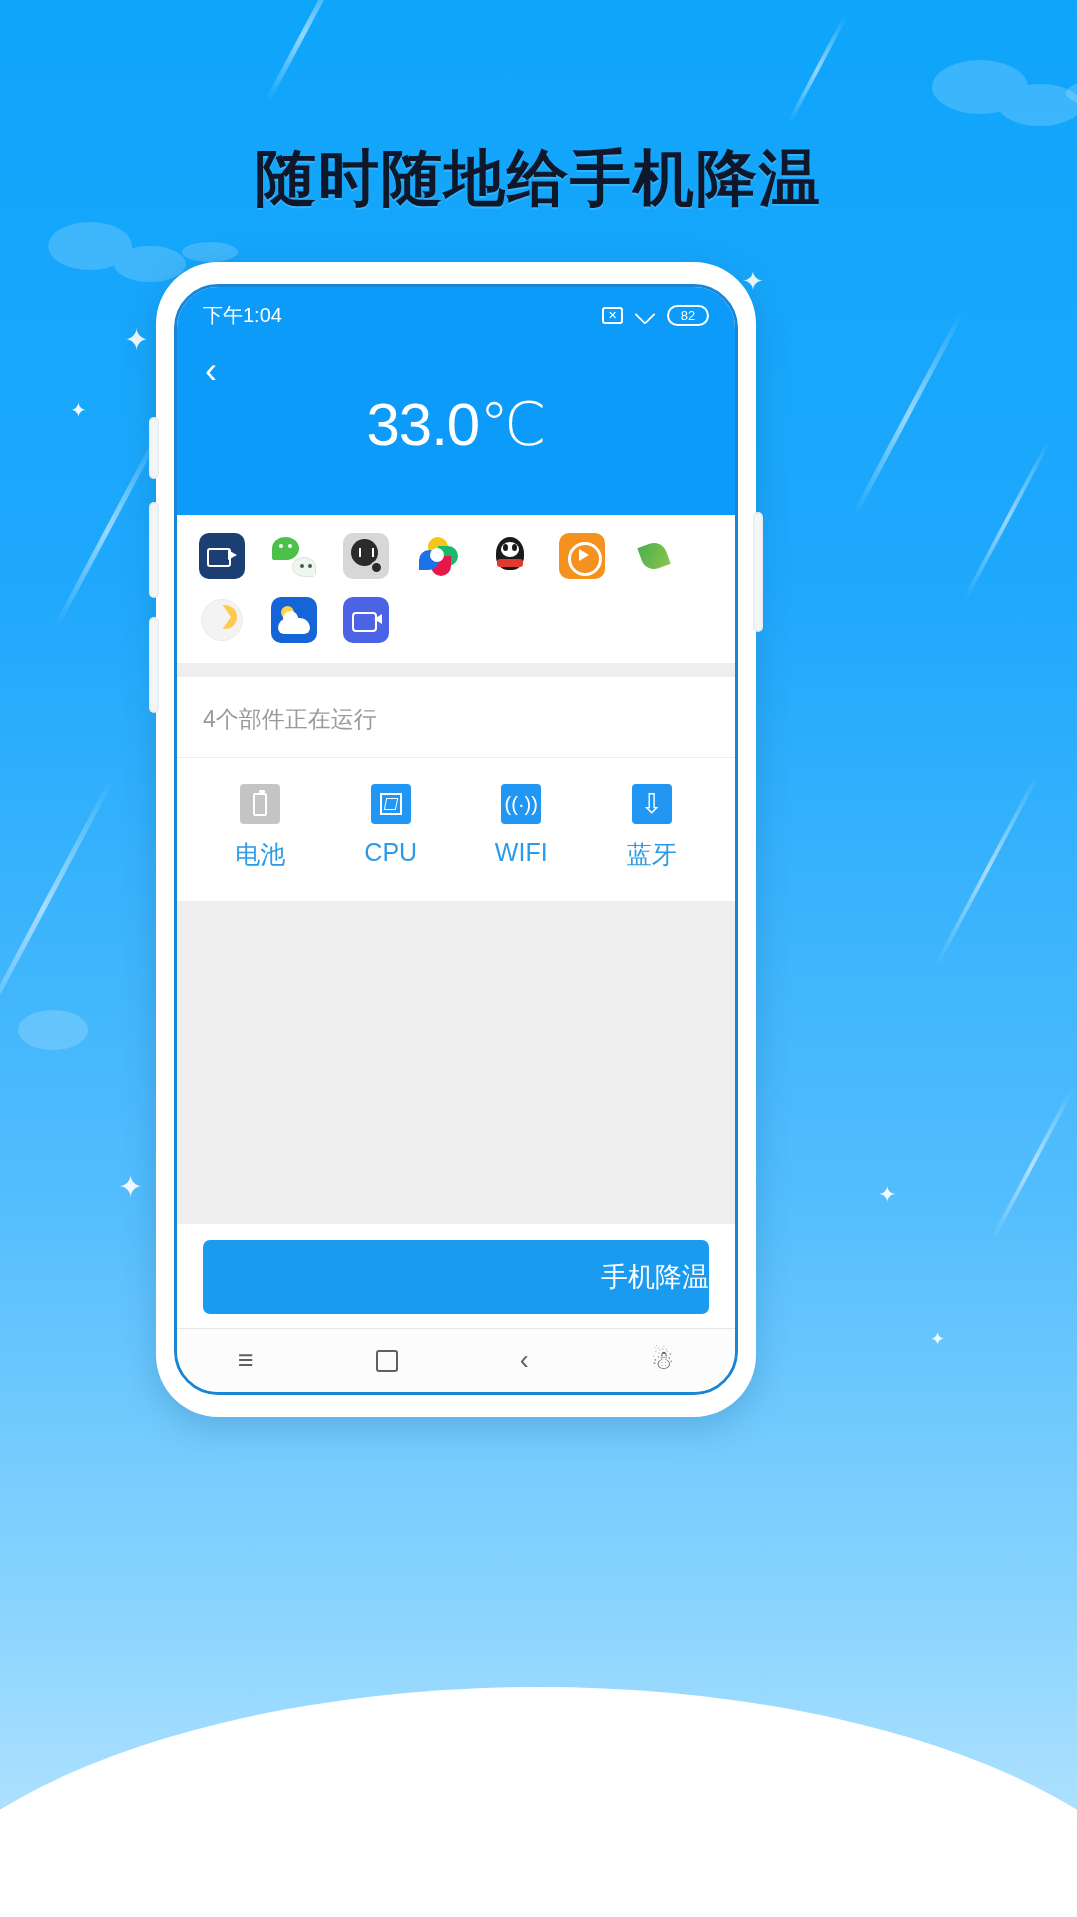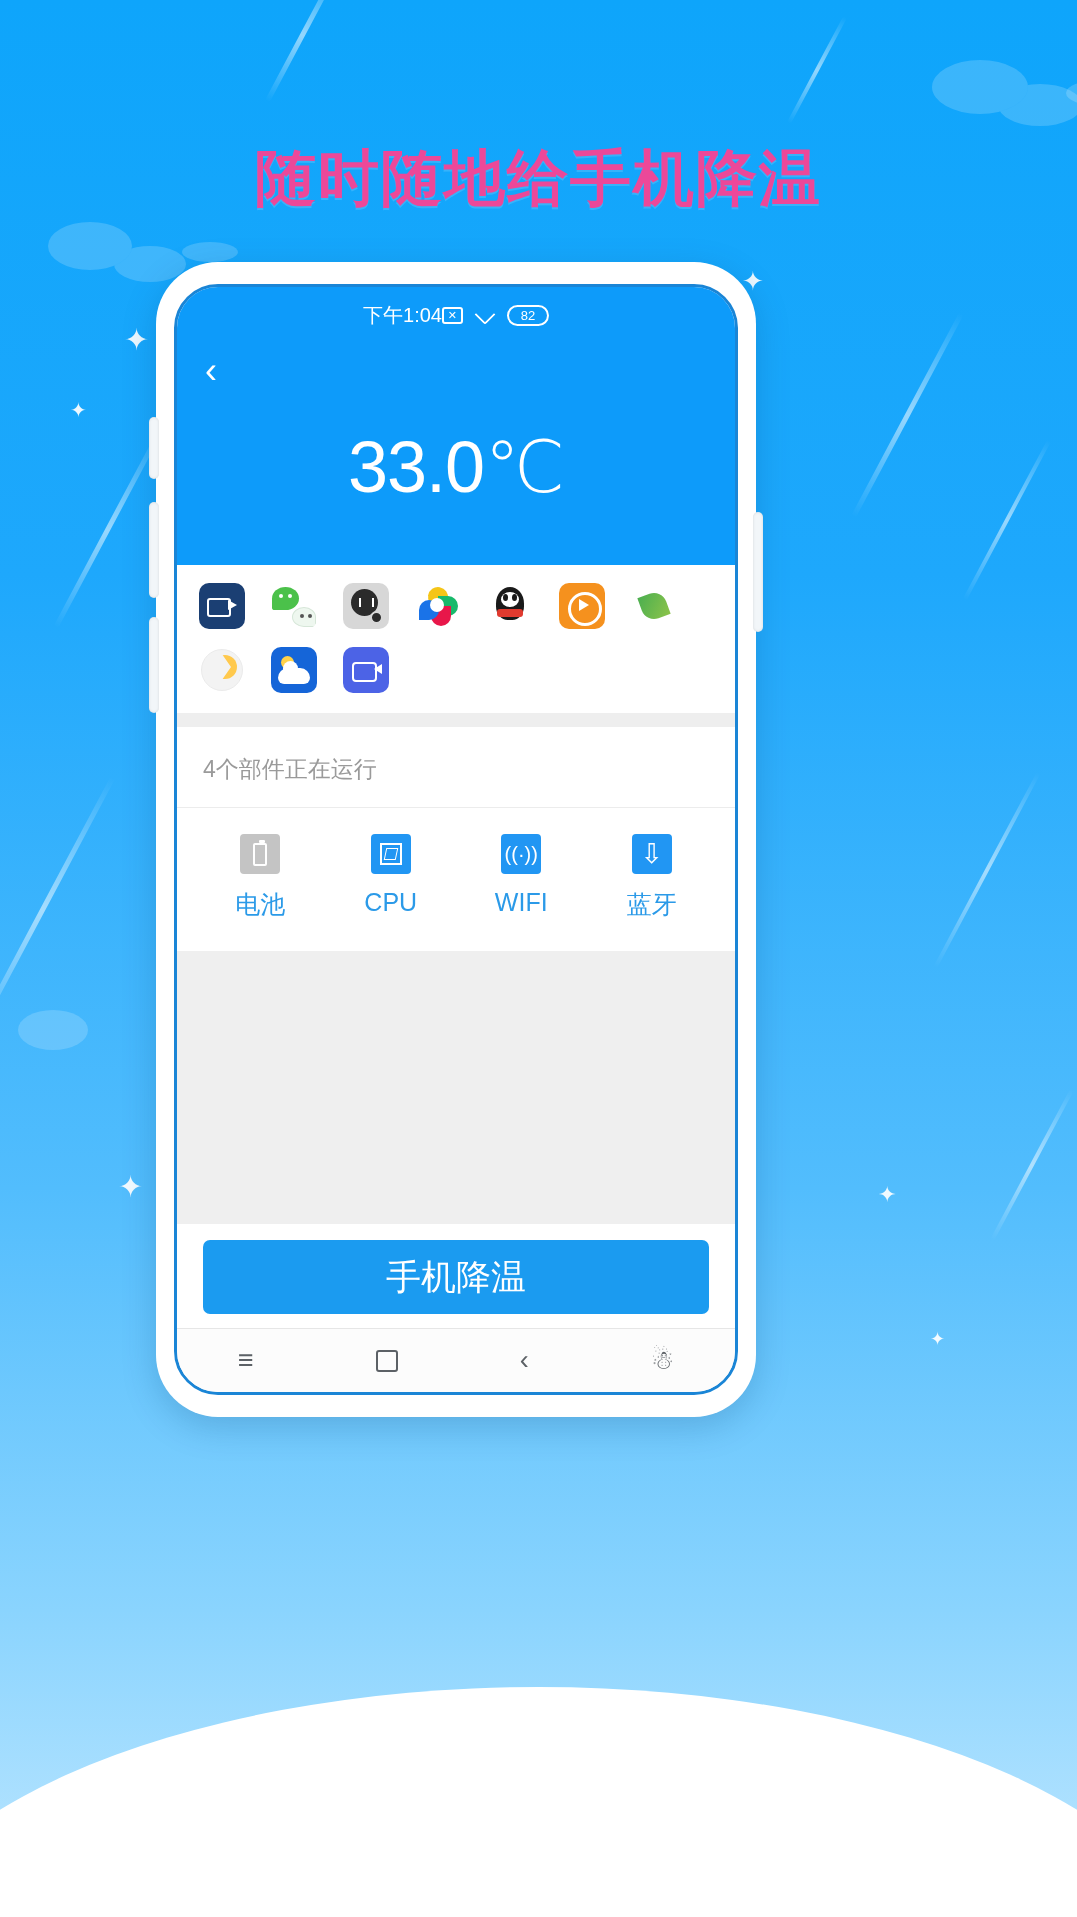--- a/index.html
+++ b/index.html
@@ -26,21 +26,21 @@
   }
   .bottom-hill2 {
     position:absolute; left:-20%; bottom:-120px; width:140%; height:280px;
     background:rgba(255,255,255,.55); border-radius:50% 50% 0 0 / 100% 100% 0 0;
   }
 
   
   .headline {
     position:absolute; top:138px; left:0; width:100%;
     text-align:center; font-size:61px; font-weight:bold;
-    color:#ec4899; letter-spacing:2px;
+    color:#0f172a; letter-spacing:2px;
     text-shadow:0 2px 0 rgba(255,255,255,.15);
   }
 
   
   .phone {
     position:absolute; left:156px; top:262px; width:600px; height:1155px;
     background:#ffffff; border-radius:62px;
     box-shadow:0 10px 34px rgba(10,70,120,.22);
     padding:22px 18px;
   }
@@ -50,21 +50,21 @@
   }
   .side-btn { position:absolute; background:#f2f6f9; border-radius:6px; box-shadow:inset 0 0 3px rgba(0,0,0,.12); }
   .side-btn.l1 { left:-7px; top:155px; width:10px; height:62px; }
   .side-btn.l2 { left:-7px; top:240px; width:10px; height:96px; }
   .side-btn.l3 { left:-7px; top:355px; width:10px; height:96px; }
   .side-btn.r1 { right:-7px; top:250px; width:10px; height:120px; }
 
   
   .statusbar {
     height:56px; background:#0d9bfa; color:#fff;
-    display:flex; align-items:center; justify-content:center;
+    display:flex; align-items:center; justify-content:space-between;
     padding:0 26px; font-size:20px; flex:0 0 auto;
   }
   .sb-right { display:flex; align-items:center; gap:11px; }
   .sb-x {
     width:21px; height:17px; border:2px solid #fff; border-radius:3px;
     display:flex; align-items:center; justify-content:center;
     font-size:11px; line-height:1; font-weight:bold;
   }
   .sb-wifi { width:22px; height:17px; position:relative; }
   .sb-wifi i {
@@ -73,21 +73,21 @@
     border-radius:0 0 3px 0;
   }
   .sb-batt {
     min-width:42px; height:21px; border:2px solid #fff; border-radius:11px;
     font-size:13px; display:flex; align-items:center; justify-content:center; padding:0 4px;
   }
 
   
   .app-header { background:#0d9bfa; color:#fff; padding:4px 0 56px; flex:0 0 auto; position:relative; }
   .back-btn { font-size:36px; padding:6px 0 0 28px; line-height:1; font-weight:300; }
-  .temp-value { text-align:center; font-size:72px; font-weight:300; margin-top:36px; letter-spacing:-1px; }
+  .temp-value { text-align:center; font-size:60px; font-weight:300; letter-spacing:-1px; }
   .temp-status { text-align:center; font-size:27px; margin-top:30px; font-weight:400; }
 
   
   .card { background:#fff; flex:0 0 auto; }
   .card-title { font-size:23px; color:#9a9a9a; padding:27px 26px 22px; border-bottom:1px solid #ececec; }
   .divider-gap { height:14px; background:#eeeeee; }
 
   .app-grid { display:flex; flex-wrap:wrap; padding:18px 22px 20px; gap:18px 26px; }
   .app-ico { width:46px; height:46px; border-radius:10px; position:relative; overflow:hidden; flex:0 0 auto; }
 
@@ -225,21 +225,21 @@
     position:absolute; left:13px; top:7px; width:14px; height:14px;
     background:#fff; border-radius:50% 50% 50% 0; transform:rotate(-45deg);
   }
   .gps-p::after { content:""; position:absolute; left:4px; top:4px; width:6px; height:6px; background:#2196f3; border-radius:50%; }
 
   .filler { flex:1 1 auto; background:#efefef; }
 
   .cool-wrap { background:#fff; padding:16px 26px 14px; flex:0 0 auto; }
   .cool-btn {
     width:100%; height:74px; background:#1b9bf0; color:#fff; border:none;
-    border-radius:7px; font-size:35px; font-family:inherit; cursor:pointer;
+    border-radius:7px; font-size:27px; font-family:inherit; cursor:pointer;text-align:right;
   }
 
   .navbar {
     height:64px; background:#fcfcfc; border-top:1px solid #e6e6e6;
     display:flex; align-items:center; justify-content:space-around;
     color:#5c6166; font-size:27px; flex:0 0 auto;
   }
   .nav-sq { width:22px; height:22px; border:2.5px solid #5c6166; border-radius:3px; }
   .nav-person { font-size:26px; }
 </style>

